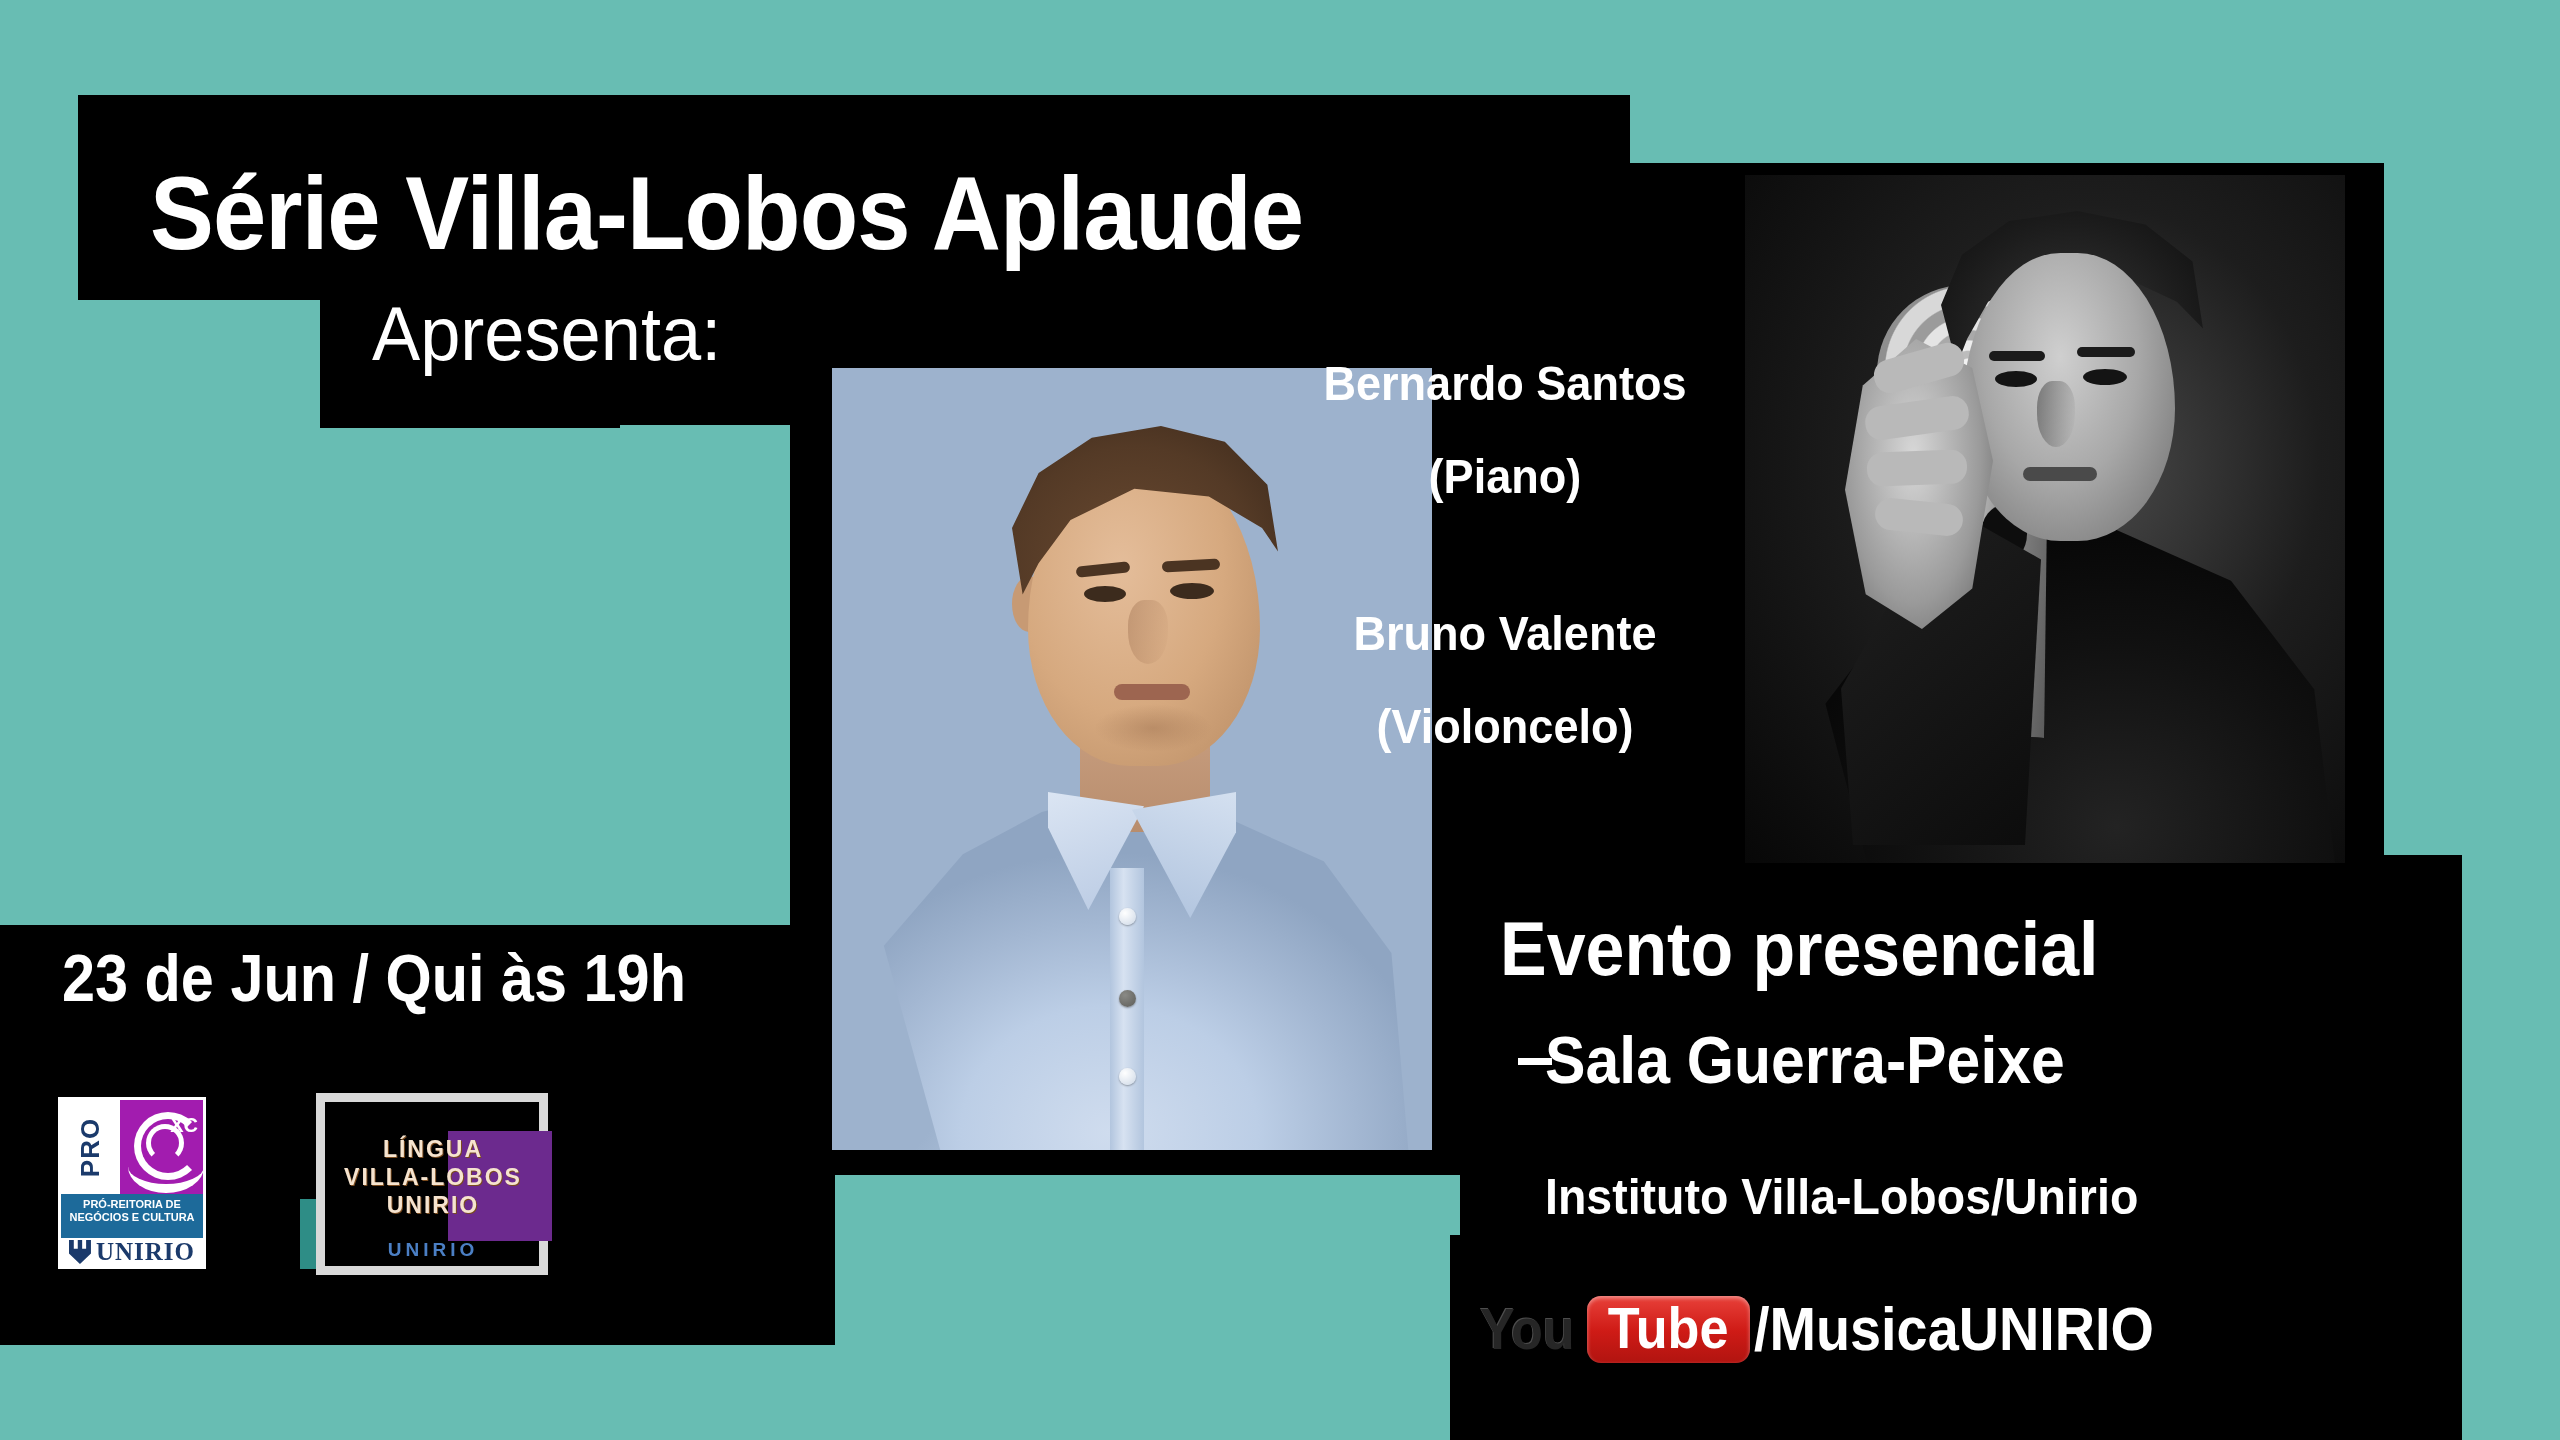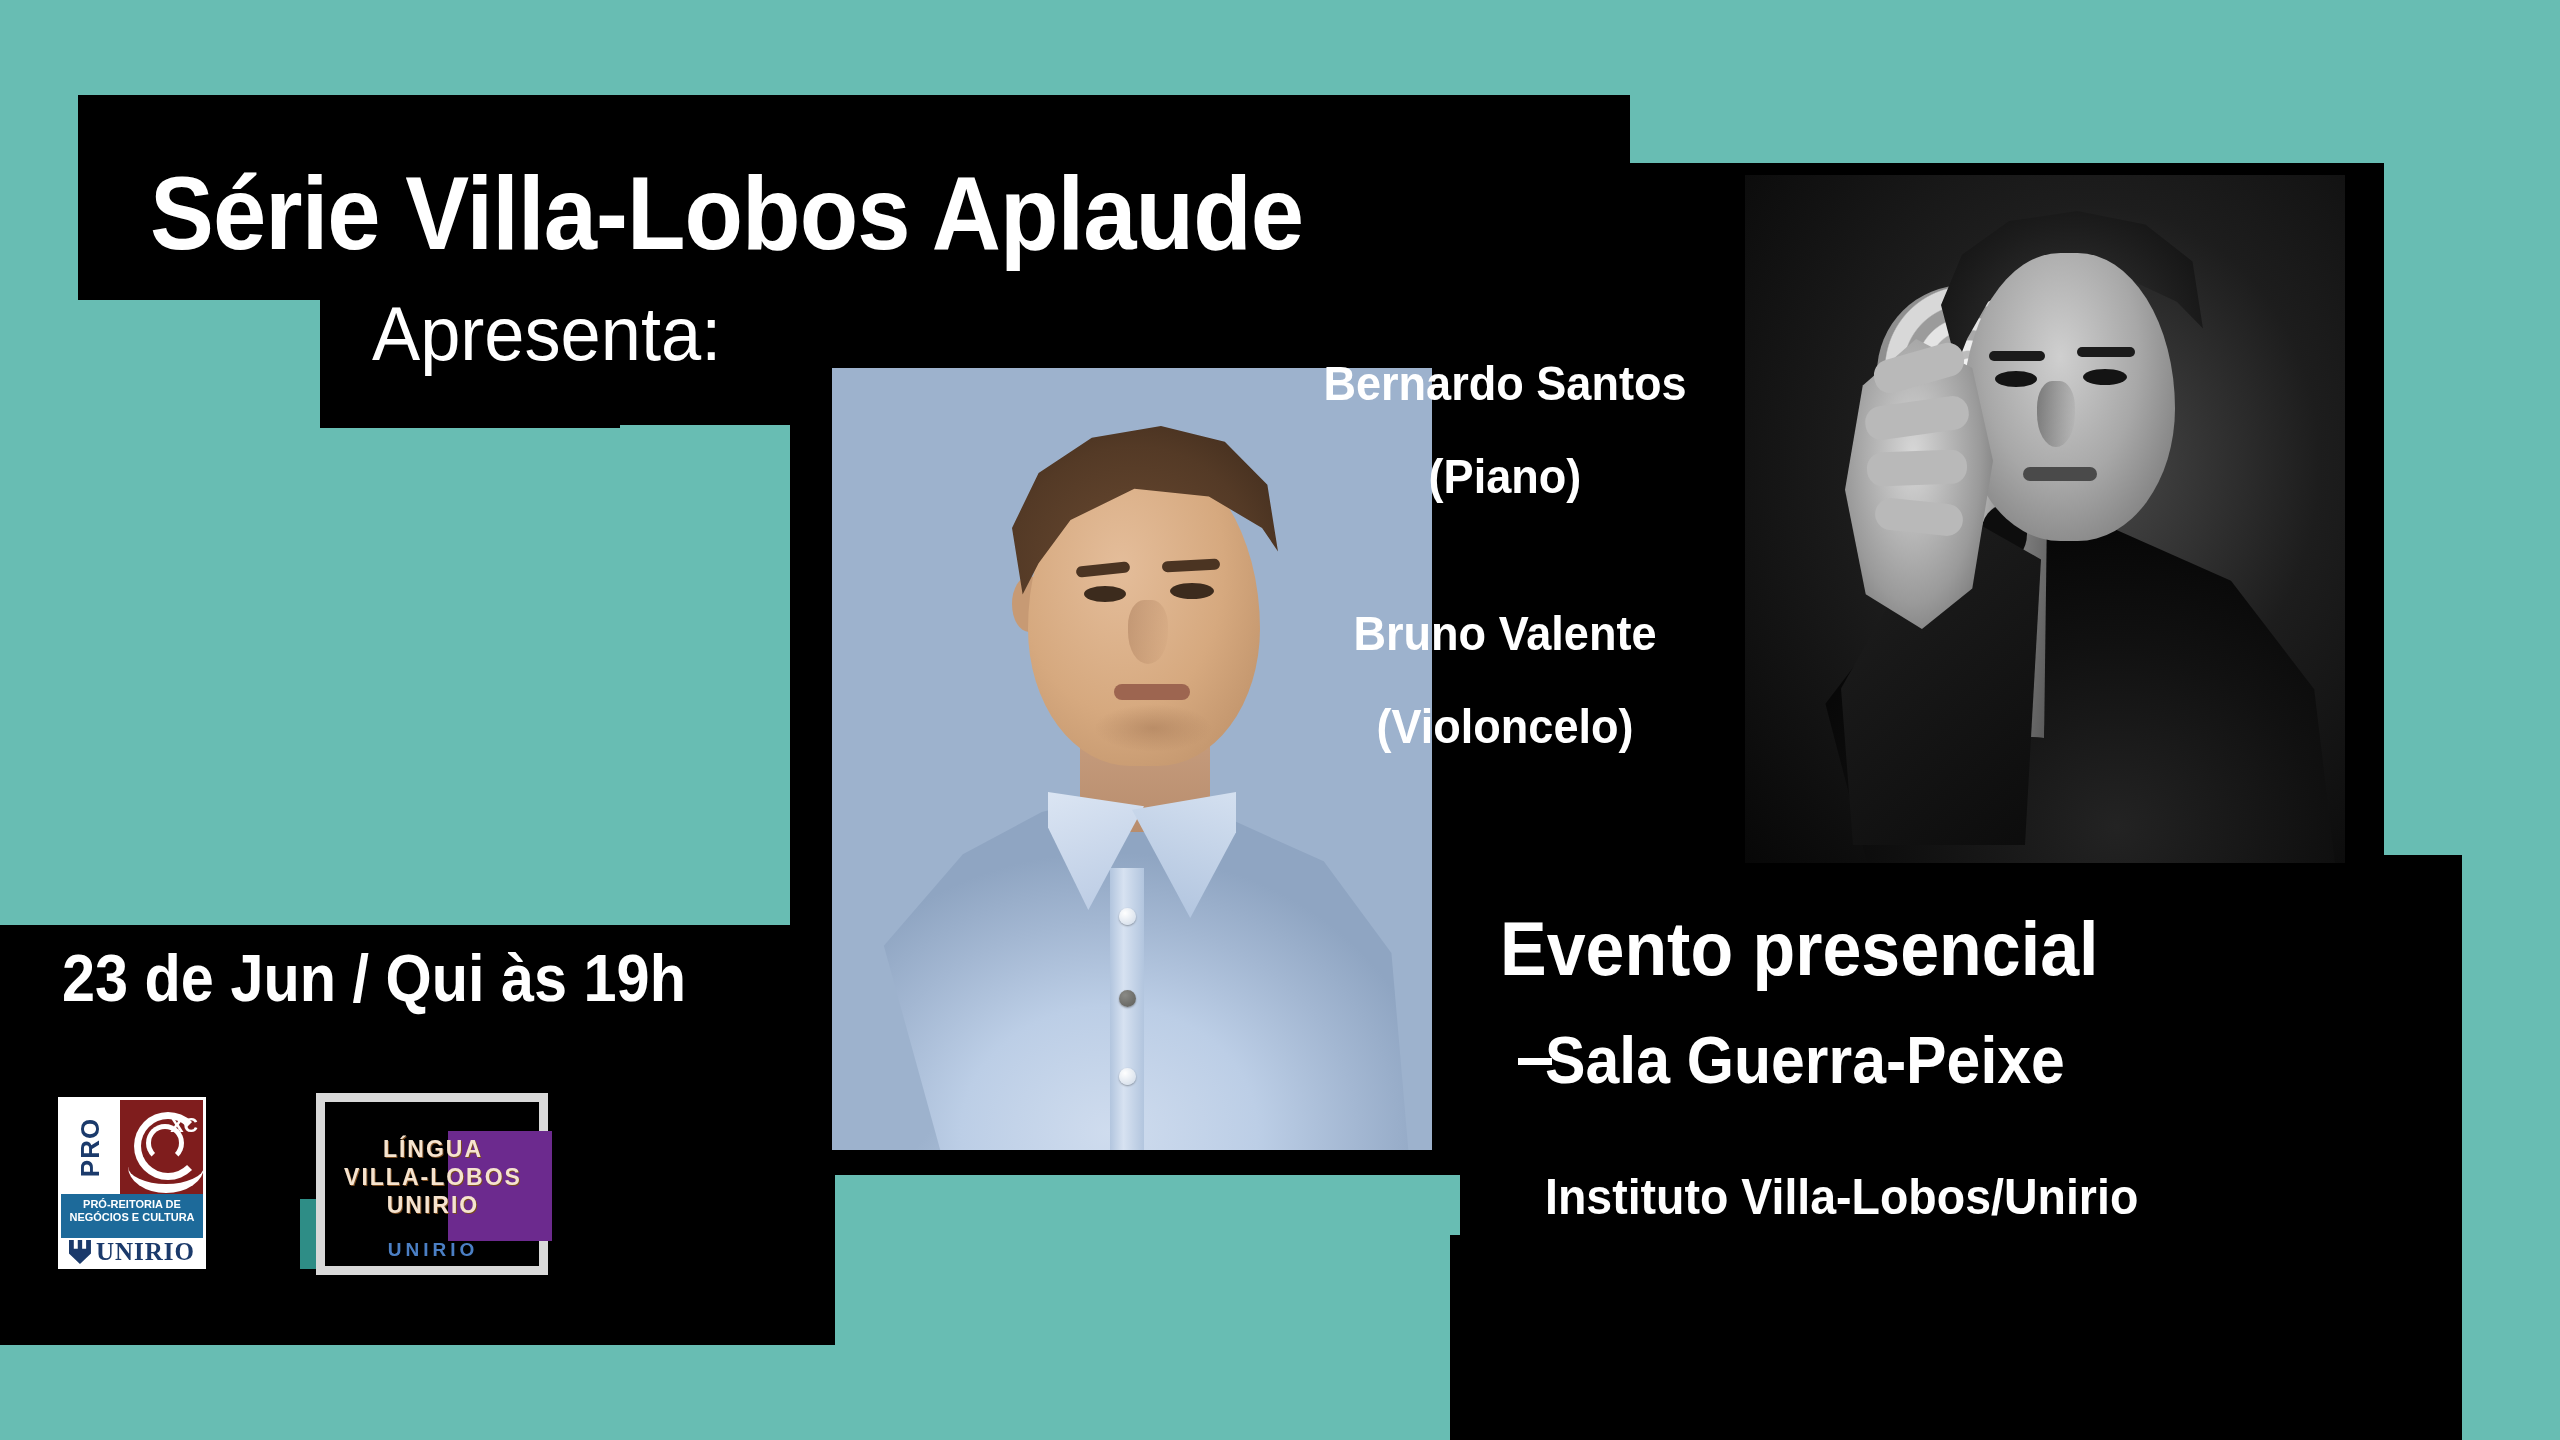--- a/index.html
+++ b/index.html
@@ -241,21 +241,21 @@
     display:flex;flex-direction:column;
   }
   #logo-proexc .top{flex:0 0 94px;display:flex;background:#fff;}
   #logo-proexc .pro-col{
     flex:0 0 40px;display:flex;align-items:center;justify-content:center;background:#fff;
   }
   #logo-proexc .pro-txt{
     color:#1b3a6b;font-weight:bold;font-size:26px;letter-spacing:1px;
     transform:rotate(-90deg);white-space:nowrap;
   }
-  #logo-proexc .swirl{flex:1;position:relative;background:#7f1d1d;padding-left:26px;}
+  #logo-proexc .swirl{flex:1;position:relative;background:#a21caf;padding-left:26px;}
   #logo-proexc .swirl .sp{
     position:absolute;left:14px;top:12px;width:54px;height:54px;border-radius:50%;
     border:7px solid #fff;border-right-color:transparent;
   }
   #logo-proexc .swirl .sp2{
     position:absolute;left:26px;top:24px;width:28px;height:28px;border-radius:50%;
     border:5px solid #fff;border-bottom-color:transparent;
   }
   #logo-proexc .swirl .arc{
     position:absolute;left:8px;top:40px;width:76px;height:44px;
@@ -398,20 +398,27 @@
   <div class="perf" id="perf2-name">Bruno Valente</div>
   <div class="perf" id="perf2-inst">(Violoncelo)</div>
 
   <div class="t" id="datetime">23 de Jun / Qui às 19h</div>
 
   <div class="t" id="evento">Evento presencial</div>
   <div id="sala-dash"></div>
   <div class="t" id="sala">Sala Guerra-Peixe</div>
   <div class="t" id="instituto">Instituto Villa-Lobos/Unirio</div>
 
+  <div id="yt">
+    <span id="yt-you">You</span>
+    <span id="yt-tube-box">
+      <span id="yt-tube">Tube</span>
+    </span>
+    <span id="yt-handle">/MusicaUNIRIO</span>
+  </div>
 
   <div id="logos">
 
     <div id="logo-proexc">
       <div class="top">
         <div class="pro-col">
           <span class="pro-txt">PRO</span>
         </div>
         <div class="swirl">
           <span class="sp"></span>

